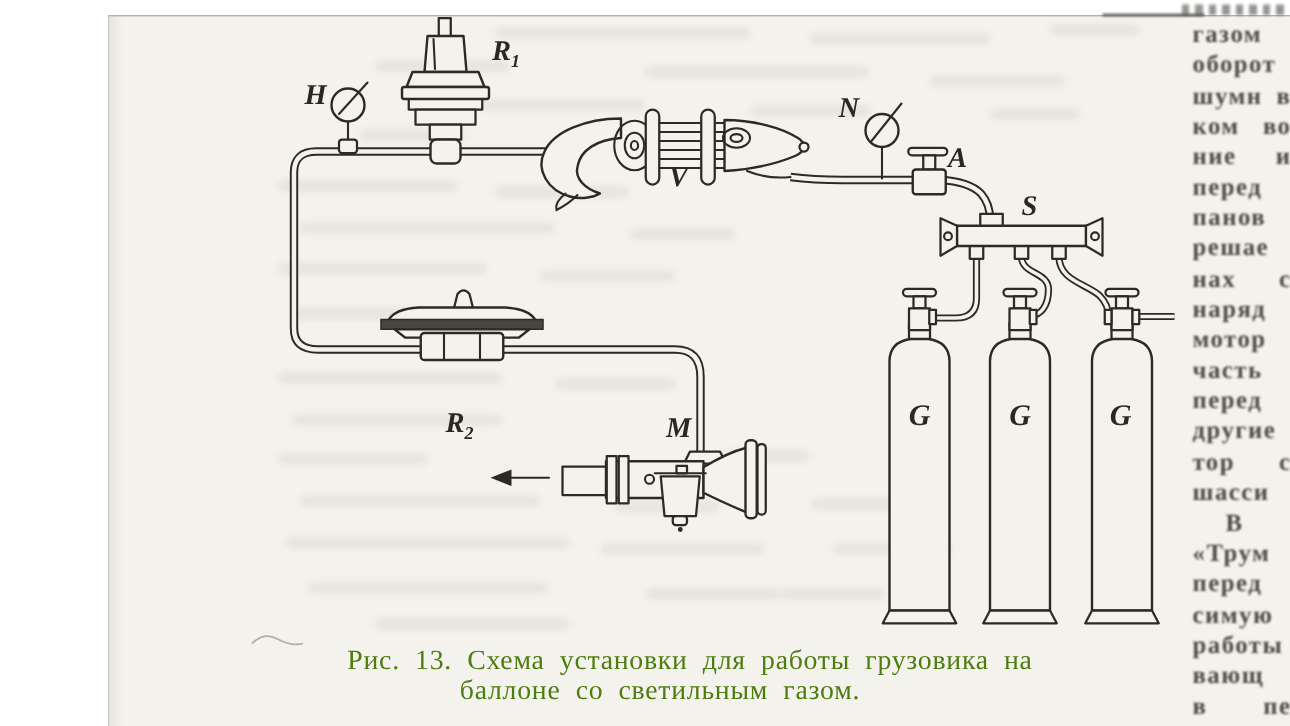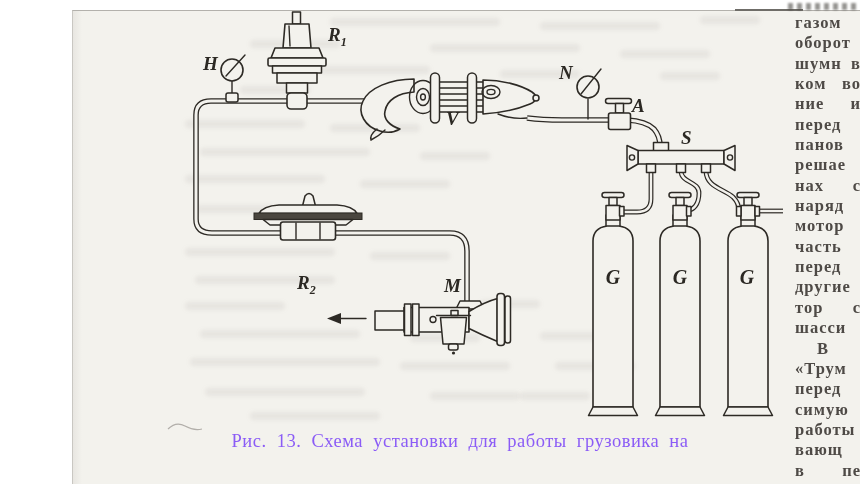--- a/index.html
+++ b/index.html
@@ -17,21 +17,21 @@
   .sh15{fill:#f3f2ed;stroke:#2d2a25;stroke-width:1.5;stroke-linejoin:round;}
   .ln{fill:none;stroke:#2d2a25;stroke-width:1.4;stroke-linecap:round;}
   .po{fill:none;stroke:#2d2a25;stroke-width:5.6;stroke-linecap:butt;}
   .pi{fill:none;stroke:#f3f2ed;stroke-width:3;stroke-linecap:butt;}
   .po2{fill:none;stroke:#2d2a25;stroke-width:4.8;}
   .pi2{fill:none;stroke:#f3f2ed;stroke-width:2.4;}
   .fig-label{position:absolute;font-style:italic;font-weight:600;font-size:19px;color:#2b2823;}
   .fig-label sub{font-size:12px;font-style:italic;}
   .g-label{width:40px;text-align:center;font-size:20px;}
   .caption{position:absolute;left:180px;top:431px;width:560px;text-align:center;
-           font-size:18.5px;line-height:20px;color:#8b5cf6;letter-spacing:.5px;word-spacing:5px;}
+           font-size:18.5px;line-height:20px;color:#4d7c0f;letter-spacing:.5px;word-spacing:5px;}
   .caption .l2{padding-right:40px;}
   .sidebar{position:absolute;left:795px;top:13px;width:66px;height:470px;overflow:hidden;
            font-weight:700;font-size:16.5px;line-height:20.35px;color:#4e4a46;
            letter-spacing:1px;filter:blur(.7px);}
   .side-line{white-space:nowrap;height:20.35px;}
   .side-line.just{display:flex;justify-content:space-between;}
   .side-line.indent{padding-left:22px;}
   .bleed{position:absolute;height:8px;border-radius:4px;background:rgba(110,104,96,.09);filter:blur(2.2px);}
 </style>
 </head>
@@ -239,20 +239,21 @@
   <span class="fig-label" style="left:632px;top:95px;">A</span>
   <span class="fig-label" style="left:681px;top:127px;">S</span>
   <span class="fig-label" style="left:444px;top:275px;">M</span>
   <span class="fig-label" style="left:297px;top:240px;margin-top:32px;"><span>R</span><sub>2</sub></span>
   <span class="fig-label g-label" style="left:593px;top:266px;">G</span>
   <span class="fig-label g-label" style="left:660px;top:266px;">G</span>
   <span class="fig-label g-label" style="left:727px;top:266px;">G</span>
 
   <div class="caption">
     <div class="l1">Рис. 13. Схема установки для работы грузовика на</div>
+    <div class="l2">баллоне со светильным газом.</div>
   </div>
 
   <div class="sidebar" id="sidebar-col">
       <div class="side-line">газом</div>
       <div class="side-line">оборот</div>
       <div class="side-line just">
         <span>шумн</span>
         <span>в</span>
       </div>
       <div class="side-line just">

